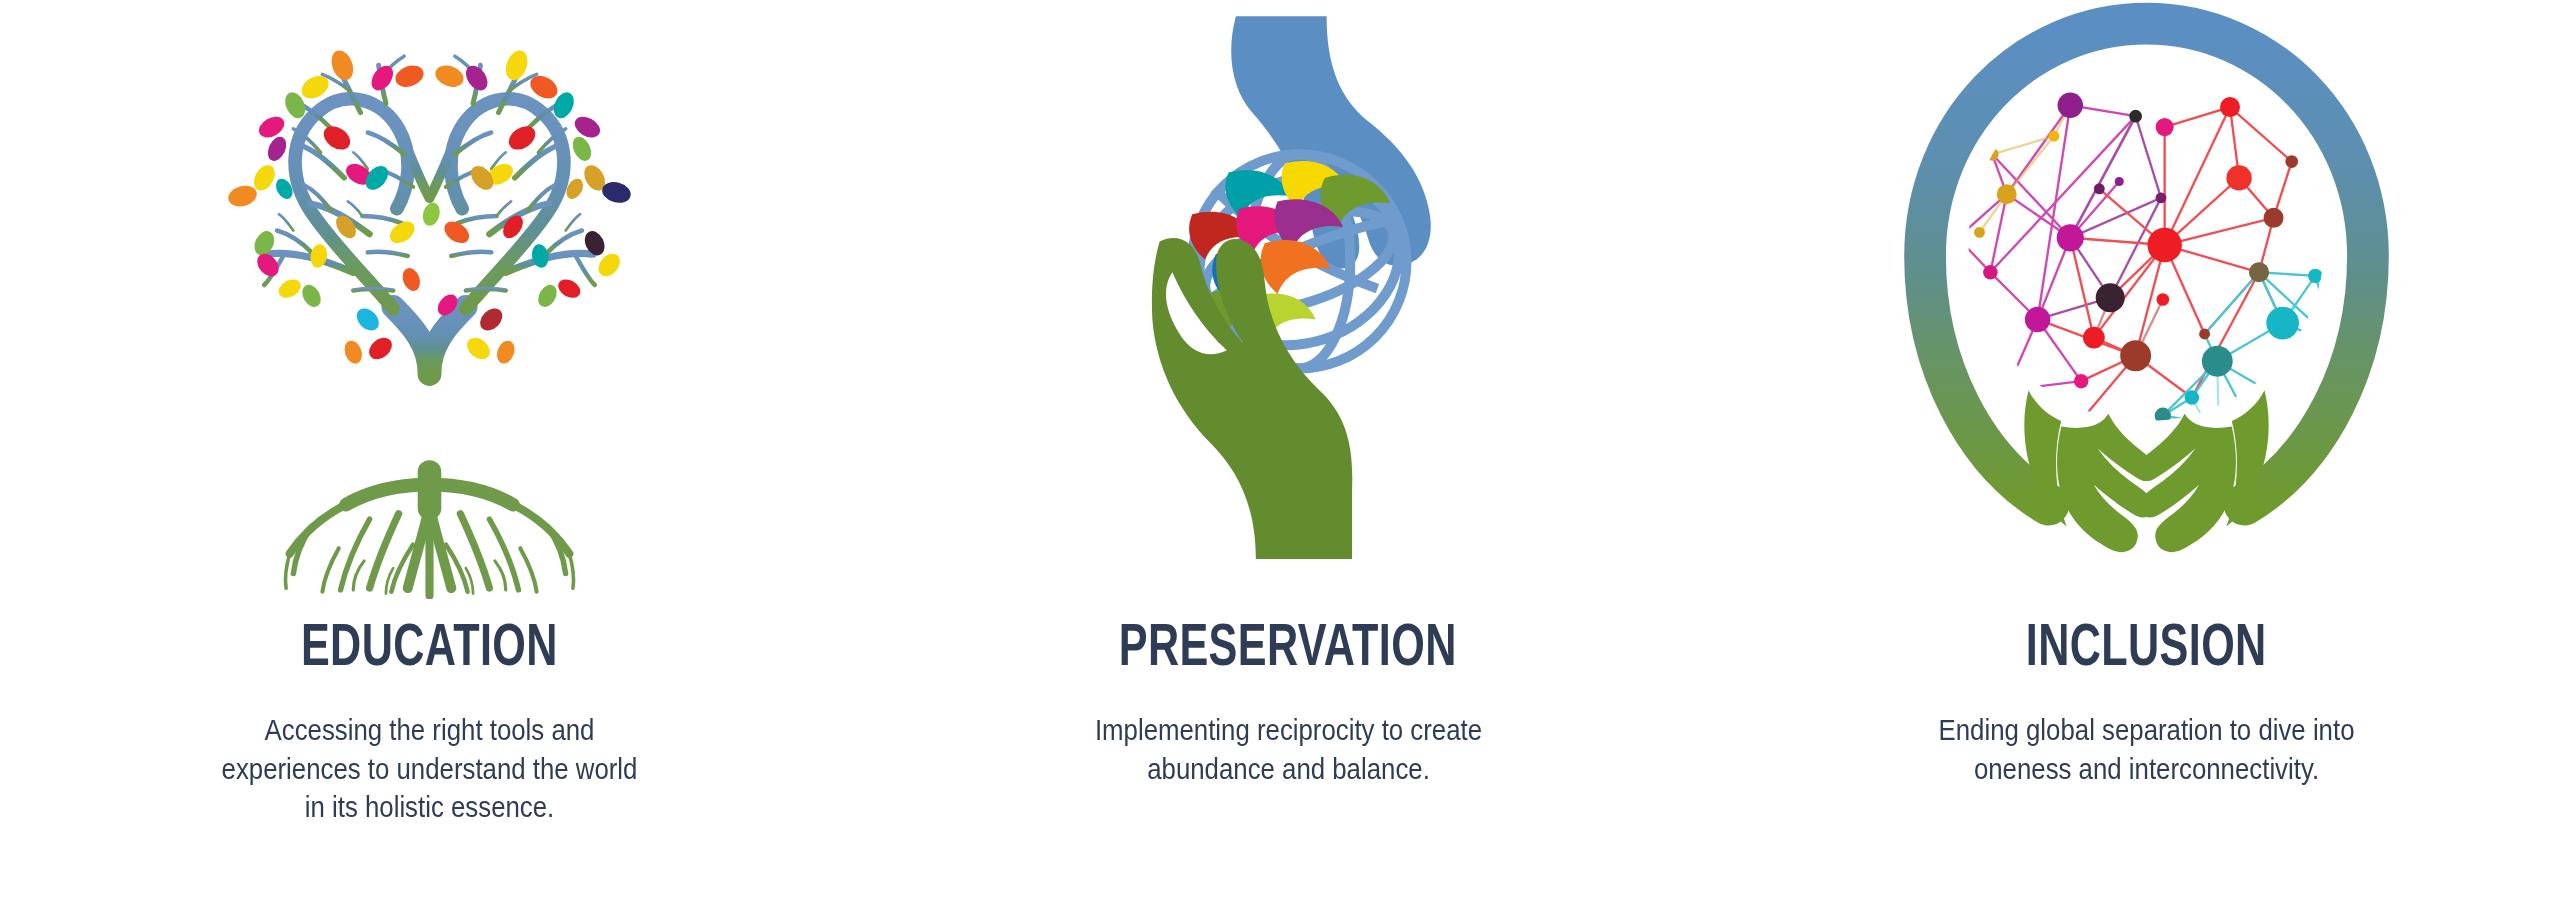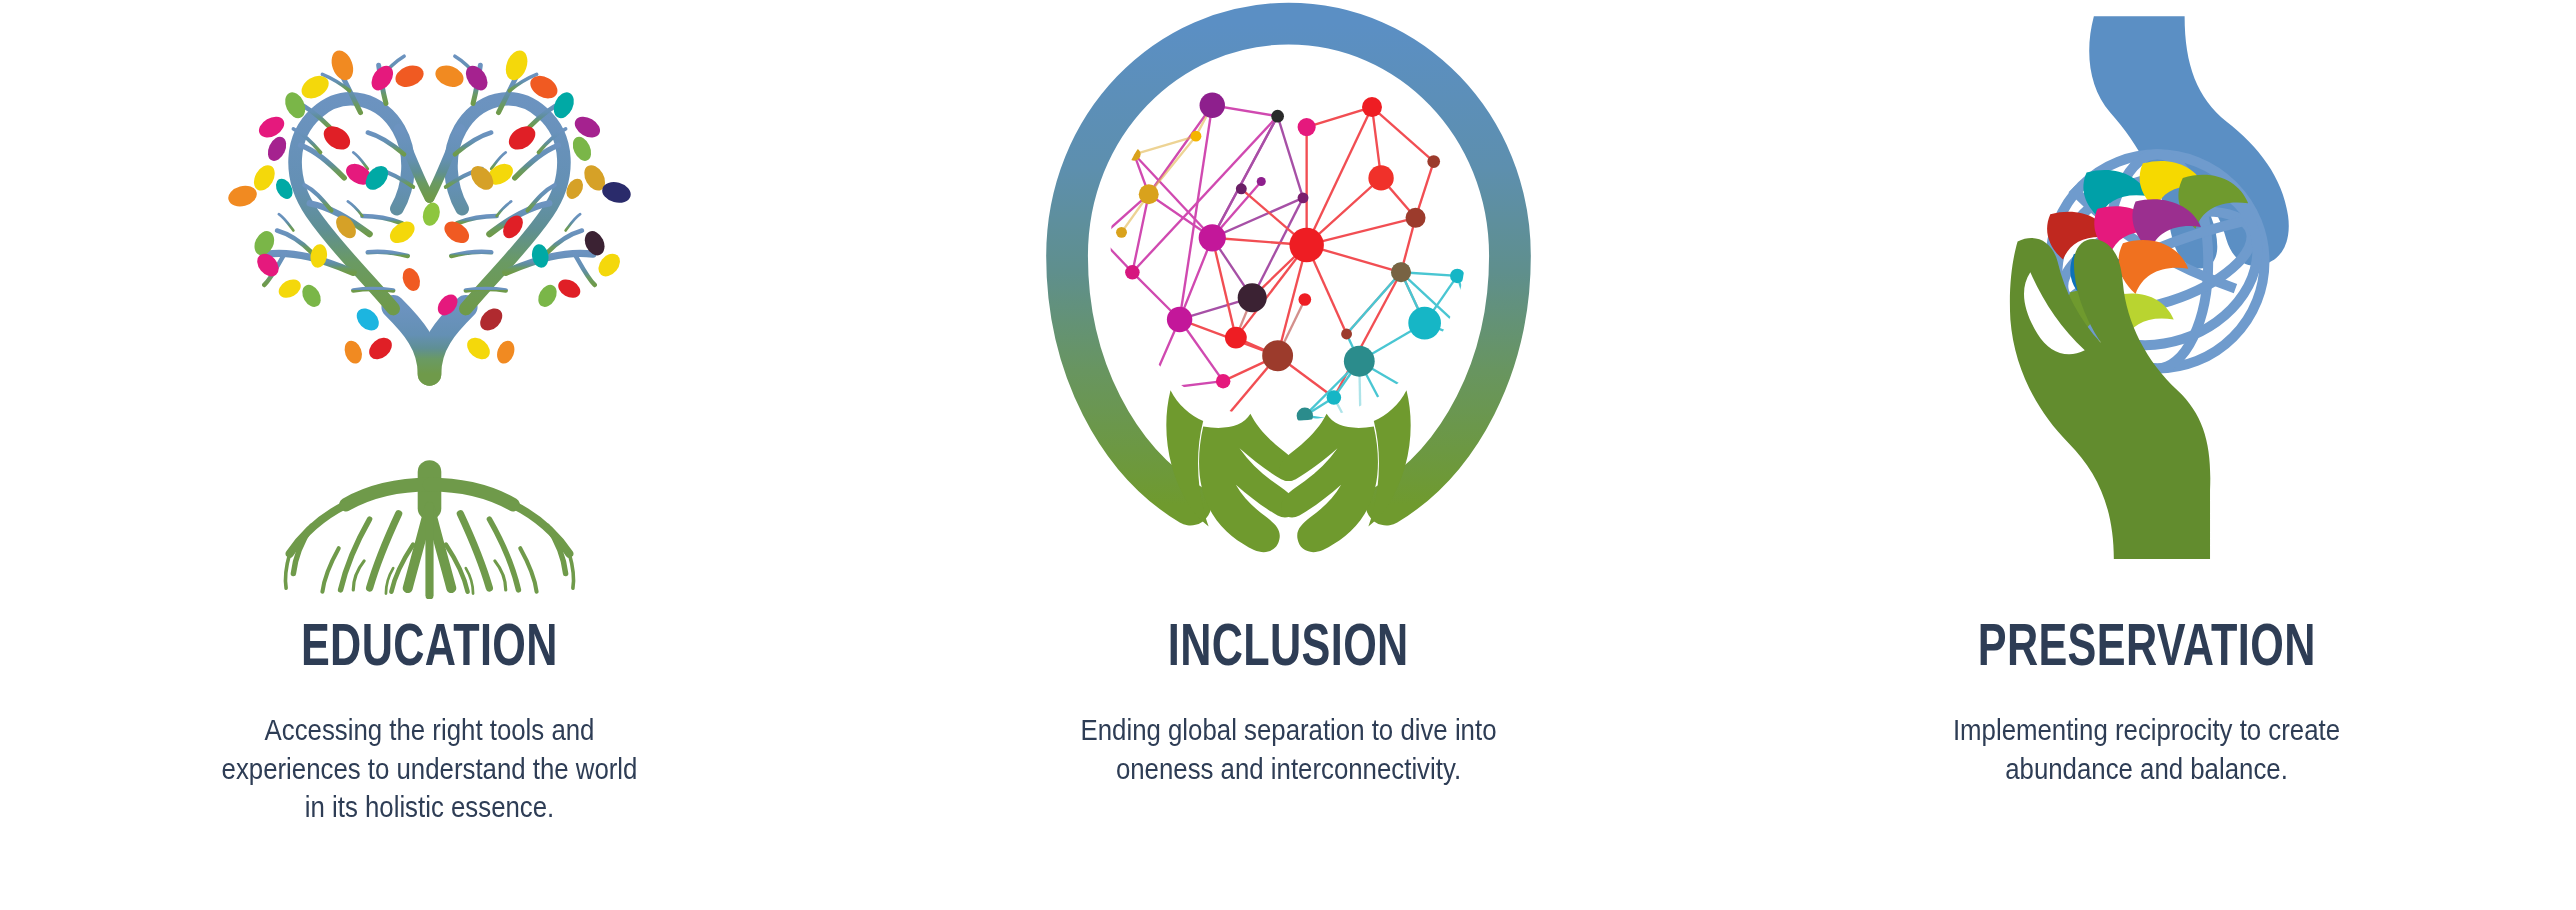--- a/index.html
+++ b/index.html
@@ -215,20 +215,61 @@
         </g>
       </svg>
     </div>
     <div class="heading">EDUCATION</div>
     <div class="desc">Accessing the right tools and experiences to understand the world in its holistic essence.</div>
   </div>
 
   <div class="col">
     <div class="art">
       <svg width="509" height="599" viewBox="0 0 560 660" aria-hidden="true">
+
+        <g fill="#5b8fc4">
+          <path d="M222 18 L322 18 C322 72 336 108 368 134 C404 162 430 196 436 238 C440 268 428 288 406 292 C388 296 374 284 368 264 C362 240 350 220 332 206 C348 226 358 250 358 272 C358 292 344 300 330 294 C316 288 310 272 306 252 C296 204 272 160 240 124 C216 96 212 56 222 18 Z"></path>
+          <path d="M368 264 C388 272 402 268 410 256 C402 280 382 290 366 284 Z" fill="#ffffff" opacity="0"></path>
+        </g>
+
+        <g fill="none" stroke="#6f9bcd" stroke-width="11">
+          <circle cx="292" cy="288" r="118"></circle>
+          <ellipse cx="292" cy="288" rx="56" ry="118"></ellipse>
+          <ellipse cx="292" cy="288" rx="108" ry="46" transform="rotate(-18 292 288)"></ellipse>
+          <ellipse cx="292" cy="288" rx="112" ry="90" transform="rotate(-18 292 288)"></ellipse>
+          <path d="M198 208 C236 246 288 286 378 318"></path>
+          <path d="M186 336 C232 300 292 266 386 244"></path>
+        </g>
+
+        <g>
+          <path d="M214 190 C244 182 272 192 282 216 C254 212 236 220 228 240 C212 226 206 208 214 190 Z" fill="#00a0a8"></path>
+          <path d="M276 180 C306 172 334 182 344 206 C316 202 298 210 290 230 C274 216 268 198 276 180 Z" fill="#f6d900"></path>
+          <path d="M320 196 C352 186 382 198 392 224 C362 220 342 230 334 252 C316 236 310 216 320 196 Z" fill="#6f9a2e"></path>
+          <path d="M174 236 C204 228 232 238 242 262 C214 258 196 266 188 286 C172 272 166 254 174 236 Z" fill="#c0281f"></path>
+          <path d="M226 230 C256 222 284 232 294 256 C266 252 248 260 240 280 C224 266 218 248 226 230 Z" fill="#e5197d"></path>
+          <path d="M268 222 C300 214 330 226 340 250 C310 246 292 256 284 276 C266 260 260 240 268 222 Z" fill="#9b2f8f"></path>
+          <path d="M200 280 C230 272 256 282 266 306 C238 302 220 310 212 330 C196 316 192 298 200 280 Z" fill="#0d72b9"></path>
+          <path d="M254 268 C286 258 316 270 326 296 C296 292 276 302 268 324 C250 308 244 288 254 268 Z" fill="#f0711f"></path>
+          <path d="M196 322 C226 314 252 324 262 348 C234 344 216 352 208 372 C192 358 188 340 196 322 Z" fill="#6f9a2e"></path>
+          <path d="M244 326 C274 318 300 328 310 352 C282 348 264 356 256 376 C240 362 236 344 244 326 Z" fill="#b9d430"></path>
+        </g>
+
+        <g fill="#628c2e">
+          <path d="M138 266 C158 256 176 266 182 288 C190 322 206 352 230 378 C210 348 200 316 200 290 C200 268 216 258 232 266 C248 274 252 292 254 312 C258 356 280 398 314 430 C344 458 352 492 350 540 L350 616 L244 616 C244 560 226 520 194 488 C158 452 134 404 130 352 C128 316 132 286 138 266 Z"></path>
+          <path d="M152 300 C166 332 186 362 212 386 C192 396 172 388 160 368 C144 342 140 318 152 300 Z" fill="#ffffff"></path>
+        </g>
+      </svg>
+    </div>
+    <div class="heading">PRESERVATION</div>
+    <div class="desc">Implementing reciprocity to create abundance and balance.</div>
+  </div>
+
+  <div class="col">
+    <div class="art">
+      <svg width="509" height="599" viewBox="0 0 560 660" aria-hidden="true">
         <defs>
           <linearGradient id="ringGrad" x1="0" y1="0" x2="0" y2="1">
             <stop offset="0%" stop-color="#5b8fc4"></stop>
             <stop offset="30%" stop-color="#5d8fae"></stop>
             <stop offset="52%" stop-color="#5f8f8c"></stop>
             <stop offset="72%" stop-color="#689560"></stop>
             <stop offset="100%" stop-color="#6f9a2e"></stop>
           </linearGradient>
           <clipPath id="netClip">
               <circle cx="280" cy="268" r="196"></circle>
@@ -380,55 +421,14 @@
         <g fill="#6f9a2e">
           <path d="M374 470 C382 506 380 540 364 566 C352 586 334 598 318 606 C304 612 292 606 290 594 C288 584 294 578 304 570 C318 560 330 548 338 534 C322 548 306 560 292 568 C280 574 270 566 272 556 C274 546 284 540 298 530 C312 520 324 508 334 494 C318 508 302 520 288 528 C276 534 268 526 270 516 C272 506 282 500 294 490 C306 480 316 468 322 456 C330 470 350 474 374 470 Z"></path>
           <path d="M410 430 C420 470 414 518 390 556 C384 566 376 574 368 580 C380 548 384 502 374 464 C388 458 402 446 410 430 Z"></path>
         </g>
       </svg>
     </div>
     <div class="heading">INCLUSION</div>
     <div class="desc">Ending global separation to dive into oneness and interconnectivity.</div>
   </div>
 
-  <div class="col">
-    <div class="art">
-      <svg width="509" height="599" viewBox="0 0 560 660" aria-hidden="true">
-
-        <g fill="#5b8fc4">
-          <path d="M222 18 L322 18 C322 72 336 108 368 134 C404 162 430 196 436 238 C440 268 428 288 406 292 C388 296 374 284 368 264 C362 240 350 220 332 206 C348 226 358 250 358 272 C358 292 344 300 330 294 C316 288 310 272 306 252 C296 204 272 160 240 124 C216 96 212 56 222 18 Z"></path>
-          <path d="M368 264 C388 272 402 268 410 256 C402 280 382 290 366 284 Z" fill="#ffffff" opacity="0"></path>
-        </g>
-
-        <g fill="none" stroke="#6f9bcd" stroke-width="11">
-          <circle cx="292" cy="288" r="118"></circle>
-          <ellipse cx="292" cy="288" rx="56" ry="118"></ellipse>
-          <ellipse cx="292" cy="288" rx="108" ry="46" transform="rotate(-18 292 288)"></ellipse>
-          <ellipse cx="292" cy="288" rx="112" ry="90" transform="rotate(-18 292 288)"></ellipse>
-          <path d="M198 208 C236 246 288 286 378 318"></path>
-          <path d="M186 336 C232 300 292 266 386 244"></path>
-        </g>
-
-        <g>
-          <path d="M214 190 C244 182 272 192 282 216 C254 212 236 220 228 240 C212 226 206 208 214 190 Z" fill="#00a0a8"></path>
-          <path d="M276 180 C306 172 334 182 344 206 C316 202 298 210 290 230 C274 216 268 198 276 180 Z" fill="#f6d900"></path>
-          <path d="M320 196 C352 186 382 198 392 224 C362 220 342 230 334 252 C316 236 310 216 320 196 Z" fill="#6f9a2e"></path>
-          <path d="M174 236 C204 228 232 238 242 262 C214 258 196 266 188 286 C172 272 166 254 174 236 Z" fill="#c0281f"></path>
-          <path d="M226 230 C256 222 284 232 294 256 C266 252 248 260 240 280 C224 266 218 248 226 230 Z" fill="#e5197d"></path>
-          <path d="M268 222 C300 214 330 226 340 250 C310 246 292 256 284 276 C266 260 260 240 268 222 Z" fill="#9b2f8f"></path>
-          <path d="M200 280 C230 272 256 282 266 306 C238 302 220 310 212 330 C196 316 192 298 200 280 Z" fill="#0d72b9"></path>
-          <path d="M254 268 C286 258 316 270 326 296 C296 292 276 302 268 324 C250 308 244 288 254 268 Z" fill="#f0711f"></path>
-          <path d="M196 322 C226 314 252 324 262 348 C234 344 216 352 208 372 C192 358 188 340 196 322 Z" fill="#6f9a2e"></path>
-          <path d="M244 326 C274 318 300 328 310 352 C282 348 264 356 256 376 C240 362 236 344 244 326 Z" fill="#b9d430"></path>
-        </g>
-
-        <g fill="#628c2e">
-          <path d="M138 266 C158 256 176 266 182 288 C190 322 206 352 230 378 C210 348 200 316 200 290 C200 268 216 258 232 266 C248 274 252 292 254 312 C258 356 280 398 314 430 C344 458 352 492 350 540 L350 616 L244 616 C244 560 226 520 194 488 C158 452 134 404 130 352 C128 316 132 286 138 266 Z"></path>
-          <path d="M152 300 C166 332 186 362 212 386 C192 396 172 388 160 368 C144 342 140 318 152 300 Z" fill="#ffffff"></path>
-        </g>
-      </svg>
-    </div>
-    <div class="heading">PRESERVATION</div>
-    <div class="desc">Implementing reciprocity to create abundance and balance.</div>
-  </div>
-
 </div>
 
 
 </body></html>

